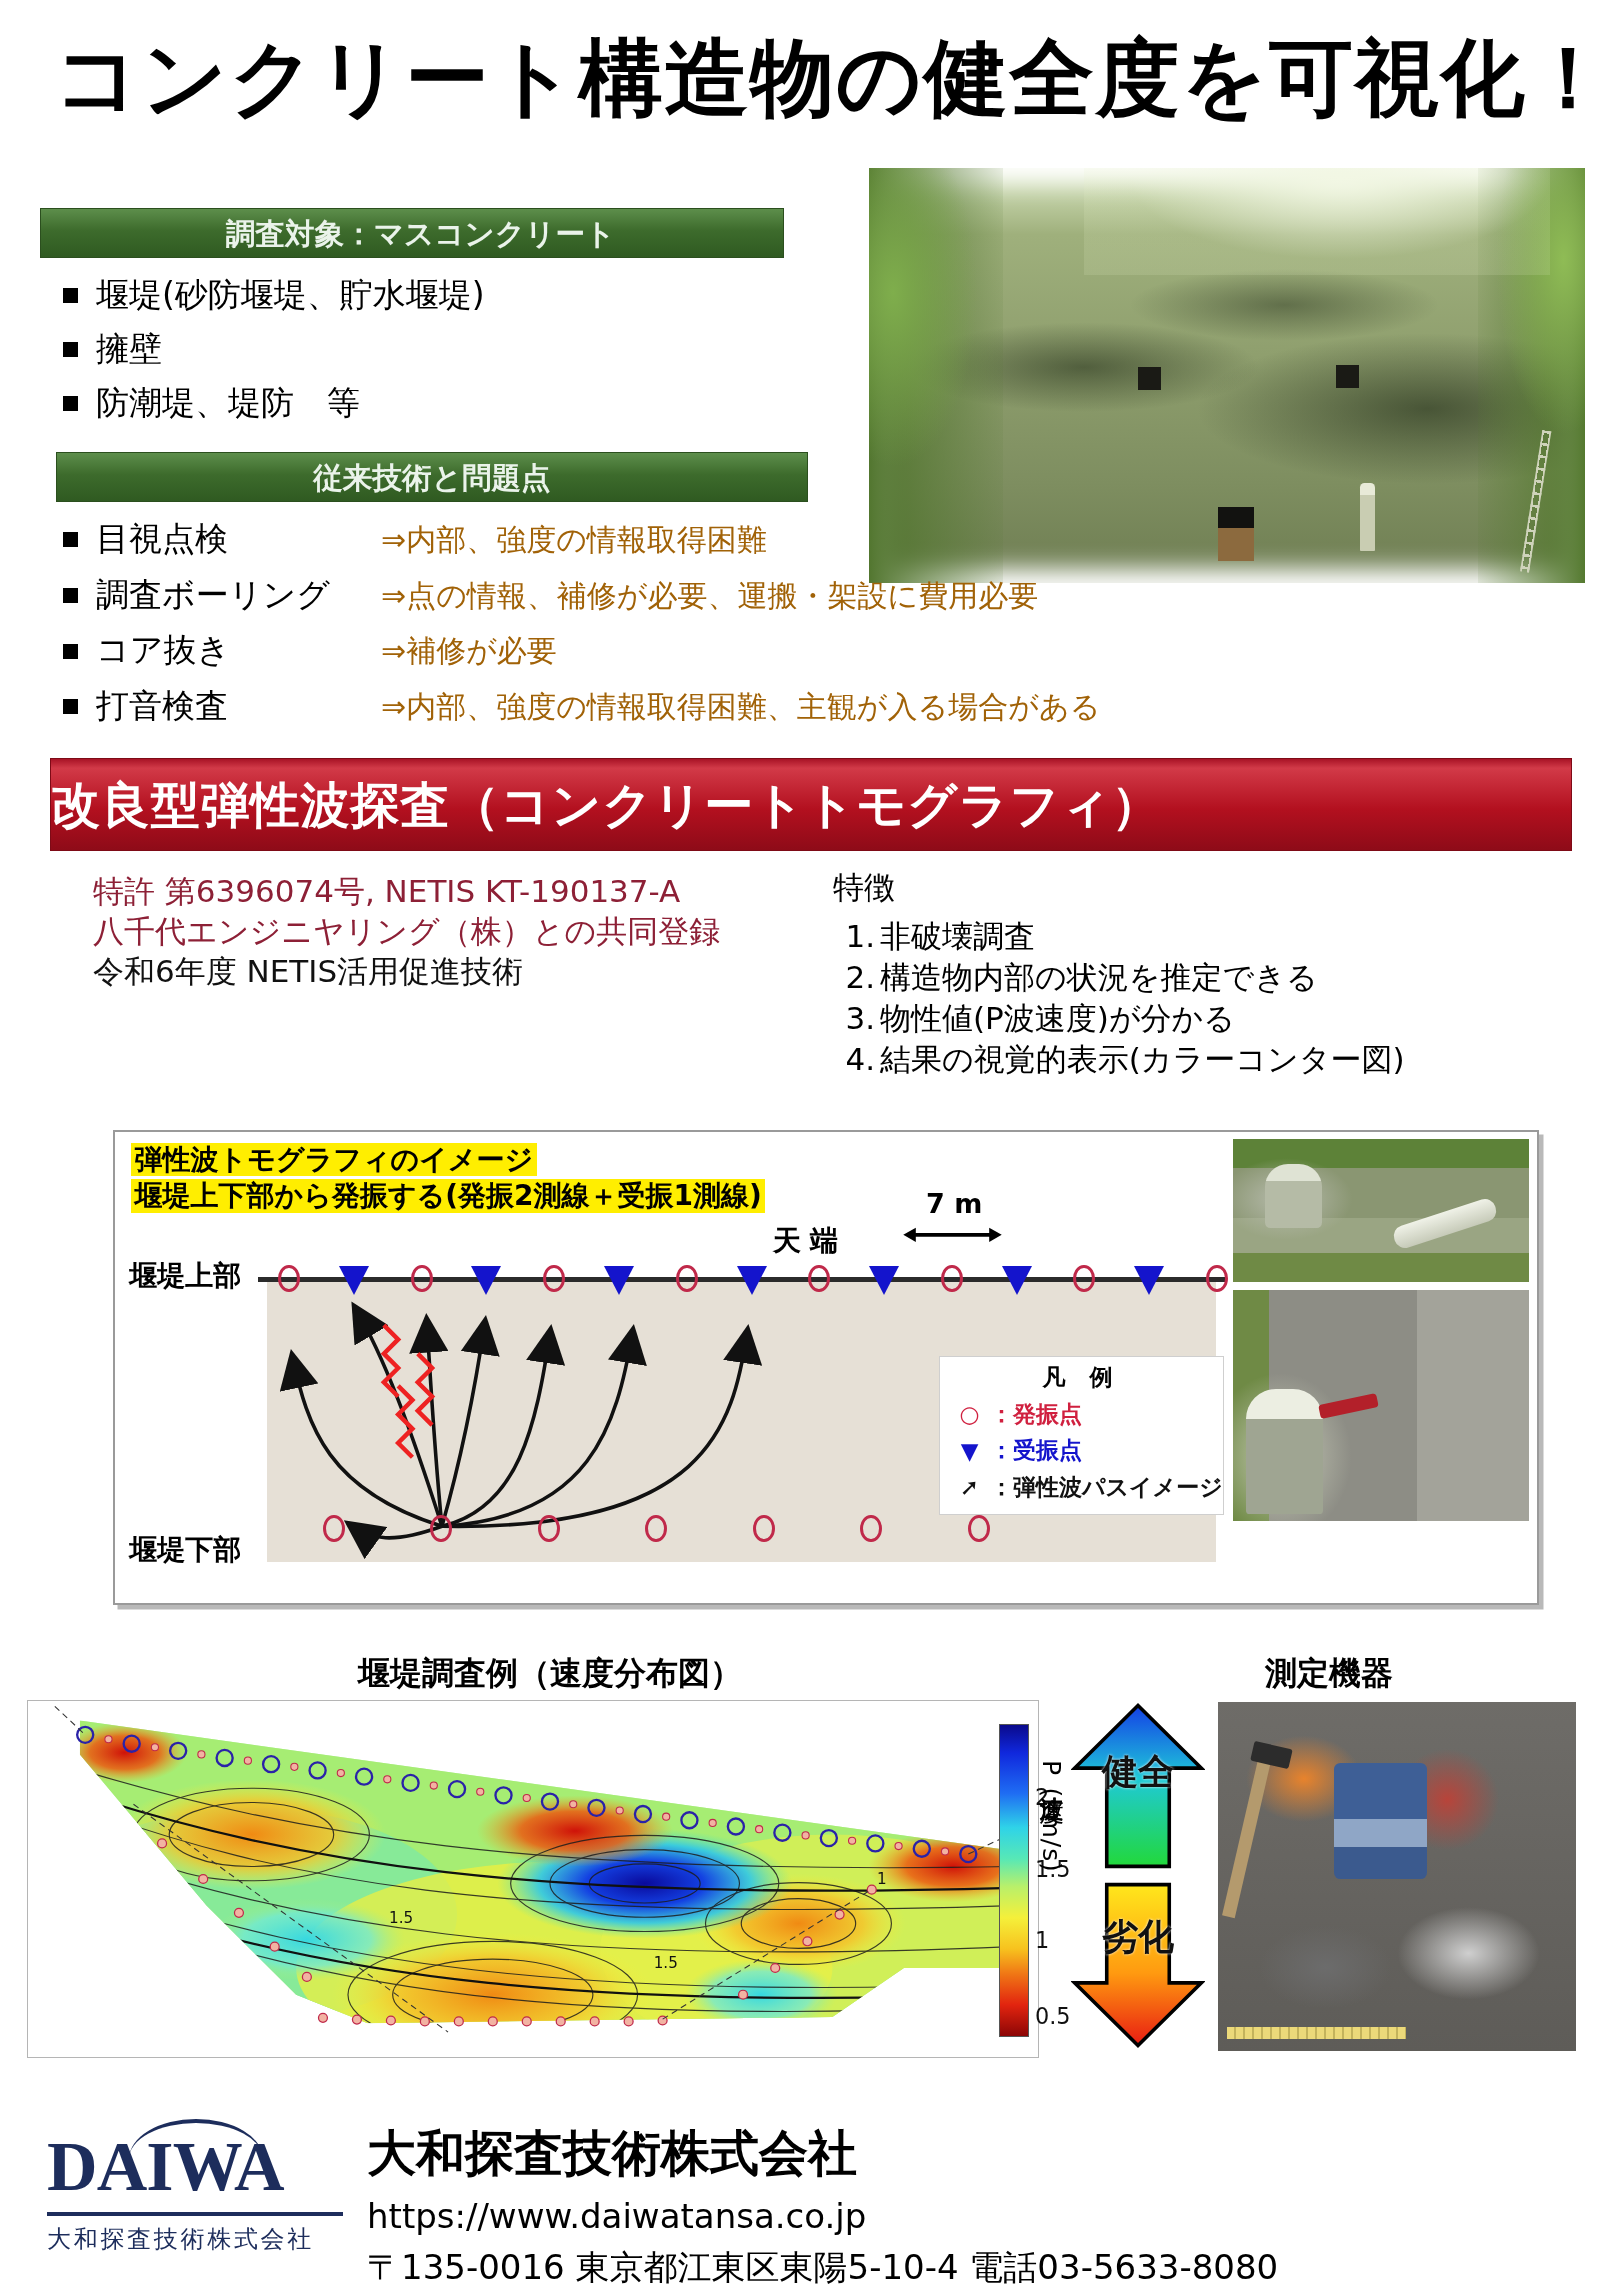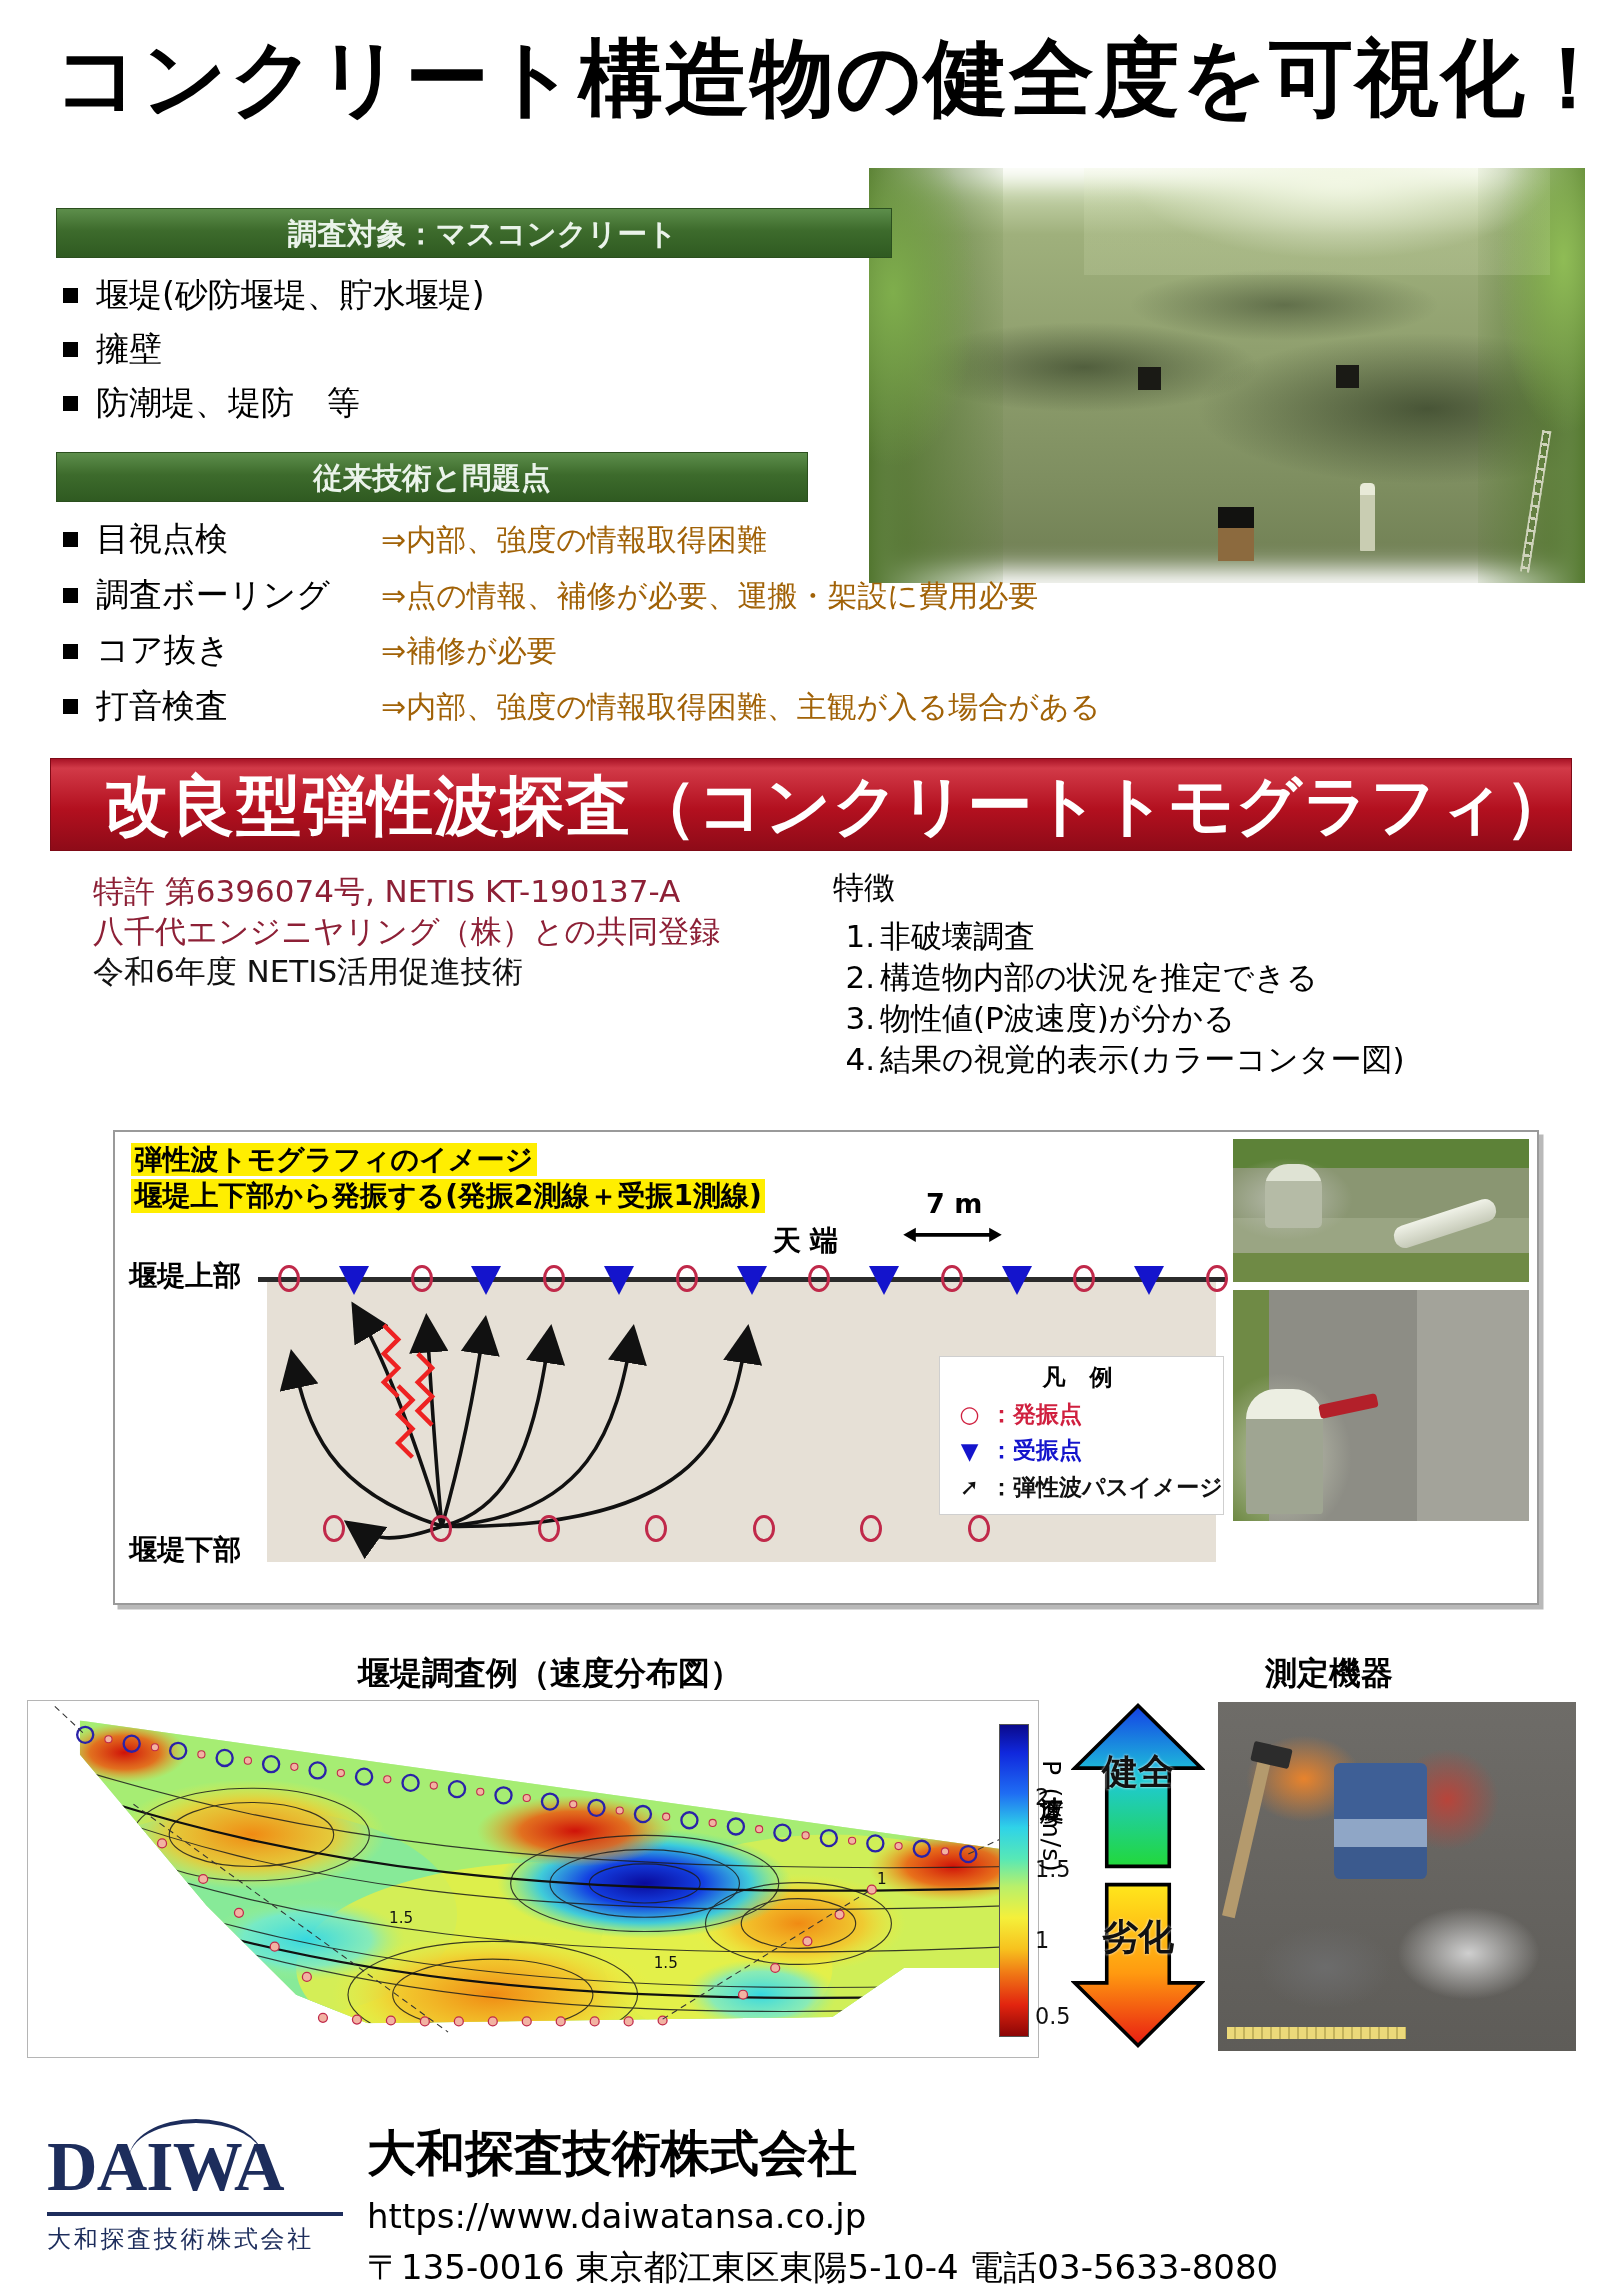--- a/index.html
+++ b/index.html
@@ -9,21 +9,21 @@
   
   .page-title{position:absolute;left:54px;top:25px;width:1522px;height:107px;
     font-size:84px;font-weight:700;letter-spacing:1.8px;line-height:107px;
     white-space:nowrap;color:#000;font-family:"DejaVu Sans",sans-serif;}
 
   
   .green-banner{position:absolute;height:50px;line-height:50px;text-align:center;
     color:#eaf3ea;font-size:29.6px;font-weight:600;
     background:linear-gradient(to bottom,#5d8e4b 0%,#3d6b2c 45%,#2f5a21 100%);
     border:0.9px solid #2b4f1e;box-sizing:border-box;}
-  #banner-target{left:56px;top:208px;width:836px;padding-left:17px;}
+  #banner-target{left:40px;top:208px;width:744px;padding-left:17px;}
   #banner-legacy{left:56px;top:452px;width:752px;}
 
   
   .bullet-list{position:absolute;list-style:none;margin:0;padding:0;}
   .bullet-list li{display:flex;align-items:baseline;margin-bottom:9px;}
   .sq{display:inline-block;width:15px;height:15px;background:#000;
       margin-right:18px;flex:none;position:relative;top:-2.7px;}
   .bl-label{font-size:33px;font-family:"DejaVu Sans",sans-serif;white-space:nowrap;}
   #list-target{left:63px;top:273px;width:743px;}
   #list-legacy{left:63px;top:517px;width:1343px;}
@@ -53,21 +53,21 @@
     background:linear-gradient(to bottom,#e8ead8 0 18%,#c9cdb2 18% 100%);border-radius:4.5px 4.5px 0.9px 0.9px;}
   #photo-dam .ladder{position:absolute;right:56px;bottom:10.7px;width:9px;height:143px;
     background:repeating-linear-gradient(to bottom,#cfd3bb 0 2.7px,transparent 2.7px 12.5px),
                linear-gradient(to right,#cfd3bb 0 1.8px,transparent 1.8px 7.2px,#cfd3bb 7.2px 9px);
     transform:rotate(9deg);transform-origin:bottom center;}
   #photo-dam .gate{position:absolute;left:349px;top:339px;width:36px;height:54px;
     background:linear-gradient(to bottom,#121210 0 38%,#8c6a3e 38% 100%);}
 
   
   #banner-tech{position:absolute;left:50px;top:758px;width:1522px;height:93px;
-    line-height:93px;text-align:right;color:#fff;font-size:65px;font-weight:700;
+    line-height:93px;text-align:left;color:#fff;font-size:49px;font-weight:700;
     font-family:"DejaVu Sans",sans-serif;letter-spacing:0.9px;white-space:nowrap;
     background:linear-gradient(to bottom,#a81326 0%,#d23a48 10%,#b3101f 55%,#8e0b18 100%);
     border:0.9px solid #7e0a16;box-sizing:border-box;}
 
   
   #patent-block{position:absolute;left:59px;top:871px;width:761px;margin-left:34px;}
   #patent-block div{font-size:31px;line-height:40px;white-space:nowrap;
     font-family:"DejaVu Sans",sans-serif;}
   .pat-red{color:#8d2036;}
   .pat-black{color:#111;}

